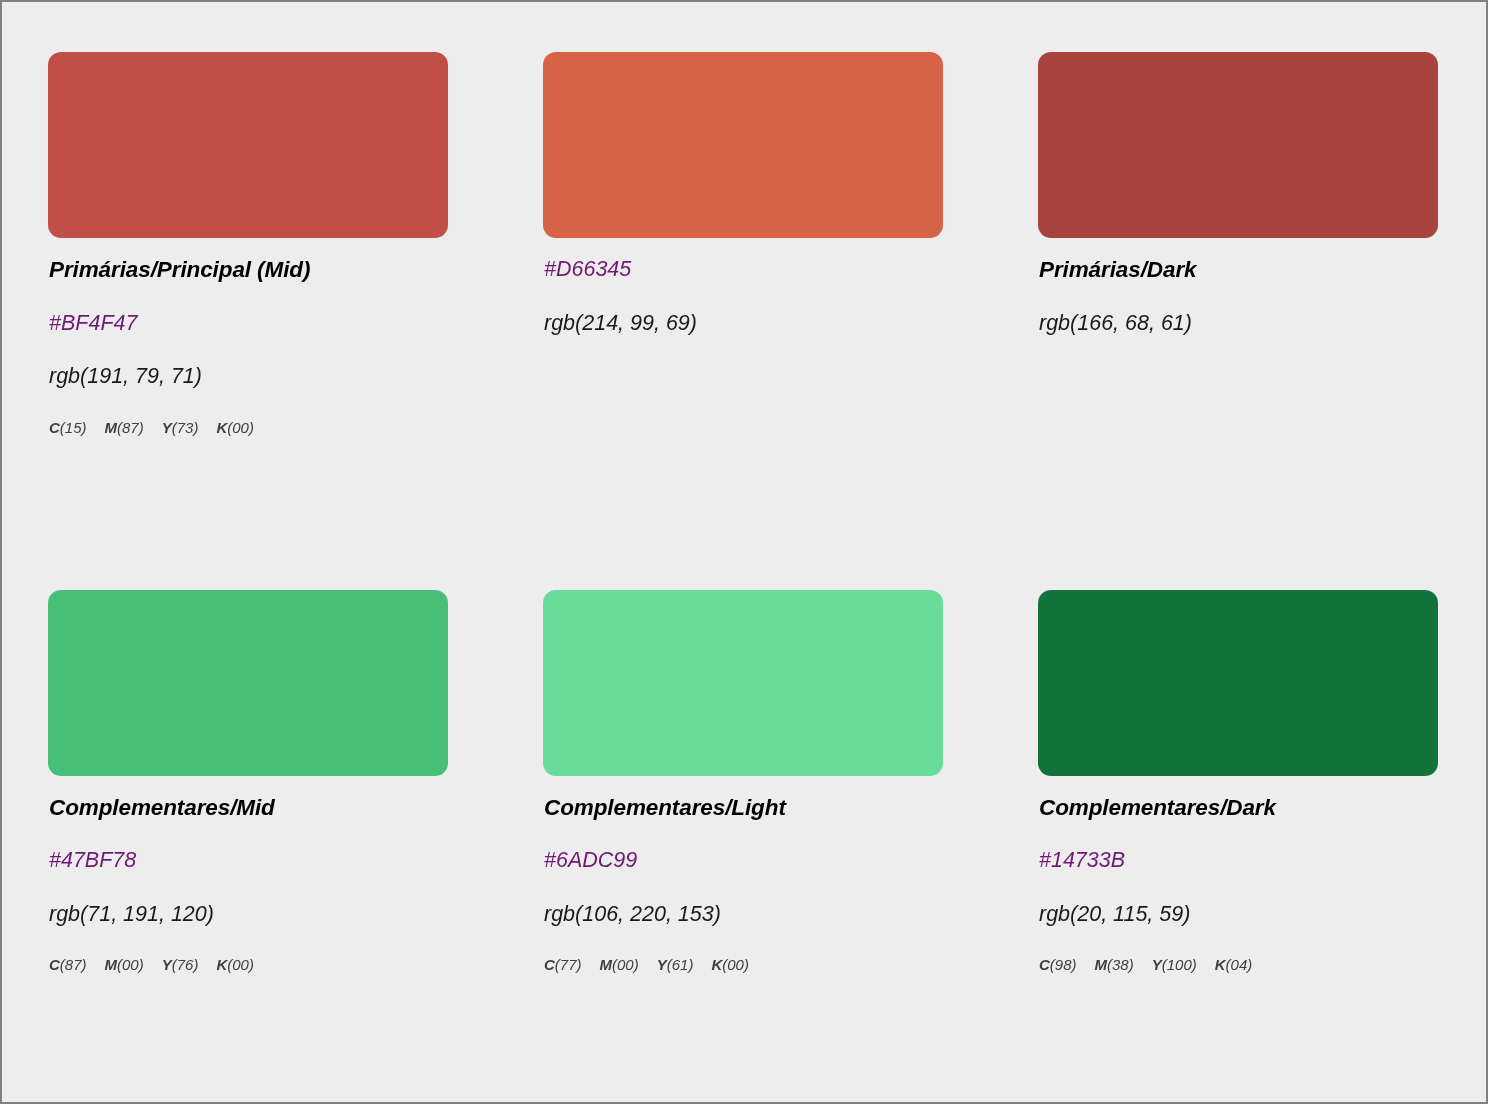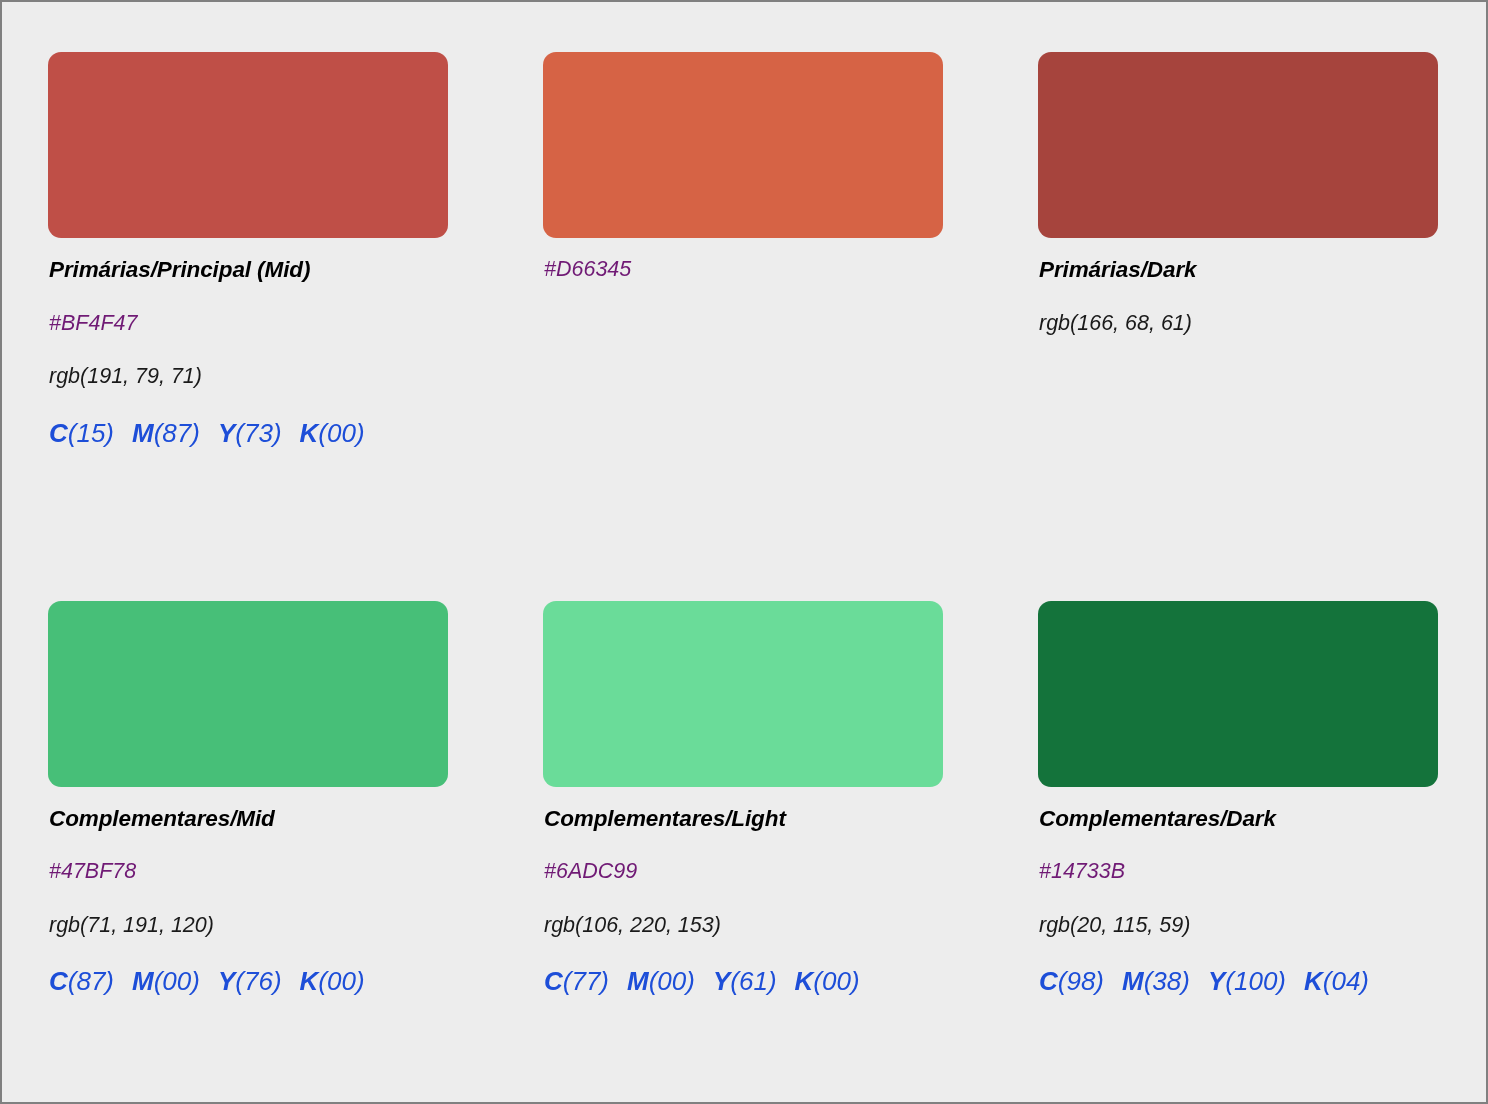--- a/index.html
+++ b/index.html
@@ -60,22 +60,22 @@
   }
   .sw-rgb {
     font-size: 21.5px;
     font-weight: normal;
     color: #1a1a1a;
     line-height: 1;
     margin: 0 0 32px 1px;
     white-space: nowrap;
   }
   .sw-cmyk {
-    font-size: 26px;
-    color: #1d4ed8;
+    font-size: 15px;
+    color: #404040;
     line-height: 1;
     margin: 0 0 0 1px;
     white-space: nowrap;
   }
   .sw-cmyk .ch {
     display: inline-block;
     margin-right: 18px;
   }
   .sw-cmyk .ch:last-child {
     margin-right: 0;
@@ -105,20 +105,21 @@
         <div class="sw-hex">#BF4F47</div>
         <div class="sw-rgb">rgb(191, 79, 71)</div>
         <div class="sw-cmyk"><span class="ch"><span class="k">C</span><span class="v">(15)</span></span><span class="ch"><span class="k">M</span><span class="v">(87)</span></span><span class="ch"><span class="k">Y</span><span class="v">(73)</span></span><span class="ch"><span class="k">K</span><span class="v">(00)</span></span></div>
       </div>
     </div>
 
     <div class="swatch-card">
       <div class="swatch" style="background-color: rgb(214, 99, 69);"></div>
       <div class="info">
         <div class="sw-hex">#D66345</div>
+        <div class="sw-rgb">rgb(214, 99, 69)</div>
       </div>
     </div>
 
     <div class="swatch-card">
       <div class="swatch" style="background-color: rgb(166, 68, 61);"></div>
       <div class="info">
         <div class="sw-title">Primárias/Dark</div>
         <div class="sw-rgb">rgb(166, 68, 61)</div>
       </div>
     </div>

